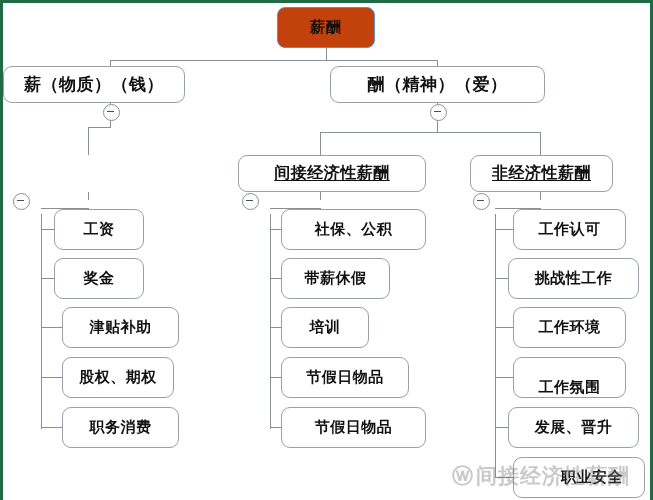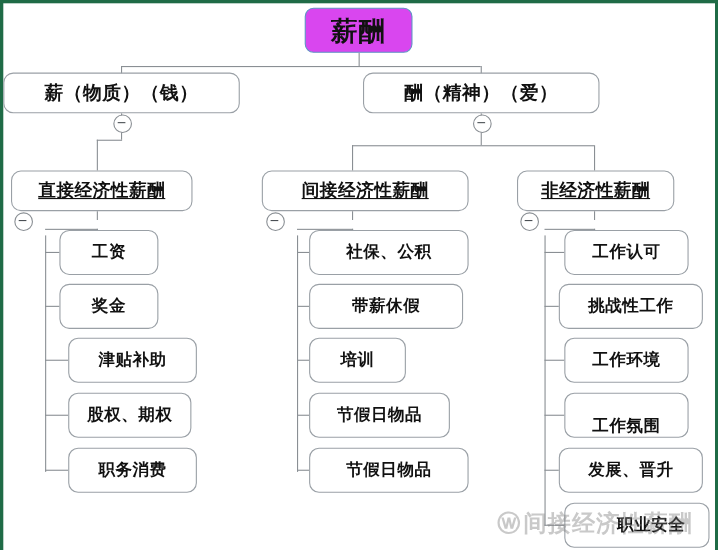--- a/index.html
+++ b/index.html
@@ -39,25 +39,25 @@
     border-radius: 9px;
     background: #ffffff;
     display: flex;
     align-items: center;
     justify-content: center;
     color: #111111;
     white-space: nowrap;
     z-index: 3;
   }
   .node-root {
-    background: #d946ef;
+    background: #c2410c;
     border: 1px solid #5f93c4;
     border-radius: 8px;
     font-weight: bold;
-    font-size: 24px;
+    font-size: 15px;
     letter-spacing: 1px;
   }
   .node-l2 {
     font-size: 17px;
     font-weight: bold;
     letter-spacing: 0.5px;
   }
   .node-l3 {
     font-size: 16px;
     font-weight: bold;
@@ -174,34 +174,31 @@
   <div class="line line-h" style="left:495px; top:278px; width:13px;"></div>
   <div class="line line-h" style="left:495px; top:327px; width:18px;"></div>
   <div class="line line-h" style="left:495px; top:377px; width:18px;"></div>
   <div class="line line-h" style="left:495px; top:427px; width:13px;"></div>
   <div class="line line-h" style="left:495px; top:477px; width:18px;"></div>
 
   <div class="node node-root" style="left:277px; top:7px; width:98px; height:41px;">
     <span class="node-label">薪酬</span>
   </div>
 
-  <div class="node node-l2" style="left:3px; top:66px; width:215px; height:37px;">
+  <div class="node node-l2" style="left:3px; top:66px; width:182px; height:37px;">
     <span class="node-label">薪（物质）（钱）</span>
   </div>
 
   <div class="node node-l2" style="left:330px; top:66px; width:215px; height:37px;align-items:center;">
     <span class="node-label">酬（精神）（爱）</span>
   </div>
 
   <div class="toggle" style="left:103px; top:104px;"></div>
   <div class="toggle" style="left:430px; top:104px;"></div>
 
-  <div class="node node-l3" style="left:10px; top:155px; width:165px; height:37px;">
-    <span class="node-label">直接经济性薪酬</span>
-  </div>
 
   <div class="node node-l3" style="left:238px; top:155px; width:188px; height:37px;">
     <span class="node-label">间接经济性薪酬</span>
   </div>
 
   <div class="node node-l3" style="left:470px; top:155px; width:143px; height:37px;font-family:Liberation Mono, monospace;">
     <span class="node-label">非经济性薪酬</span>
   </div>
 
   <div class="toggle" style="left:13px;  top:193px;"></div>
@@ -220,21 +217,21 @@
   <div class="node node-leaf" style="left:62px; top:357px; width:112px; height:41px;">
     <span class="node-label">股权、期权</span>
   </div>
   <div class="node node-leaf" style="left:62px; top:407px; width:117px; height:41px;">
     <span class="node-label">职务消费</span>
   </div>
 
   <div class="node node-leaf" style="left:281px; top:209px; width:145px; height:41px;">
     <span class="node-label">社保、公积</span>
   </div>
-  <div class="node node-leaf" style="left:281px; top:258px; width:140px; height:41px;align-items:center;">
+  <div class="node node-leaf" style="left:281px; top:258px; width:109px; height:41px;align-items:center;">
     <span class="node-label">带薪休假</span>
   </div>
   <div class="node node-leaf" style="left:281px; top:307px; width:88px; height:41px;">
     <span class="node-label">培训</span>
   </div>
   <div class="node node-leaf" style="left:281px; top:357px; width:128px; height:41px;">
     <span class="node-label">节假日物品</span>
   </div>
   <div class="node node-leaf" style="left:281px; top:407px; width:145px; height:41px;">
     <span class="node-label">节假日物品</span>

